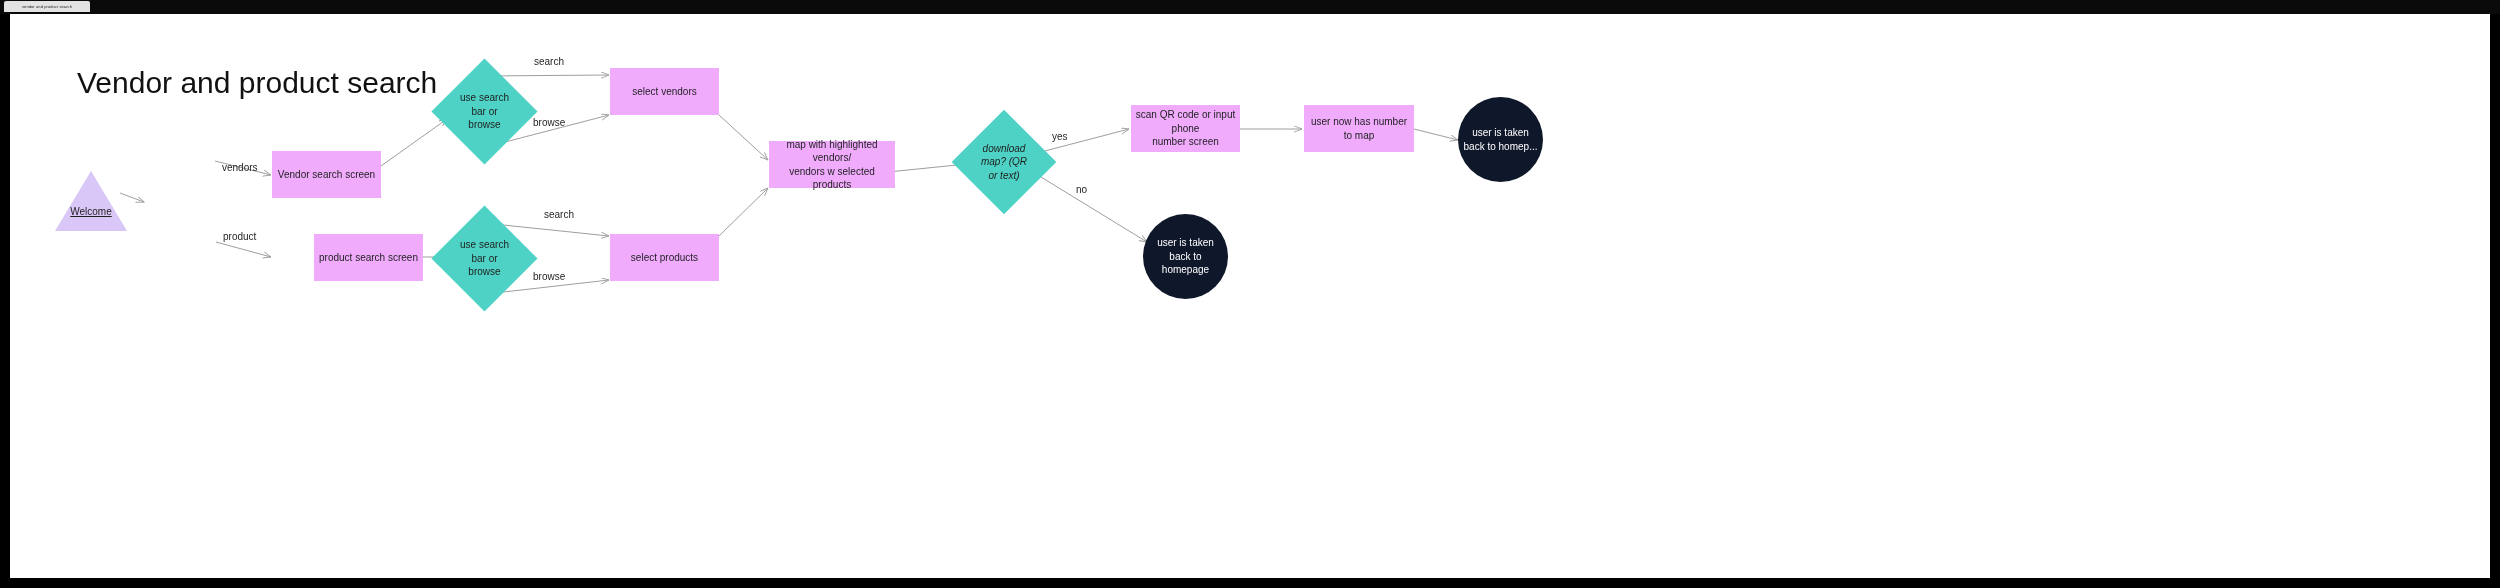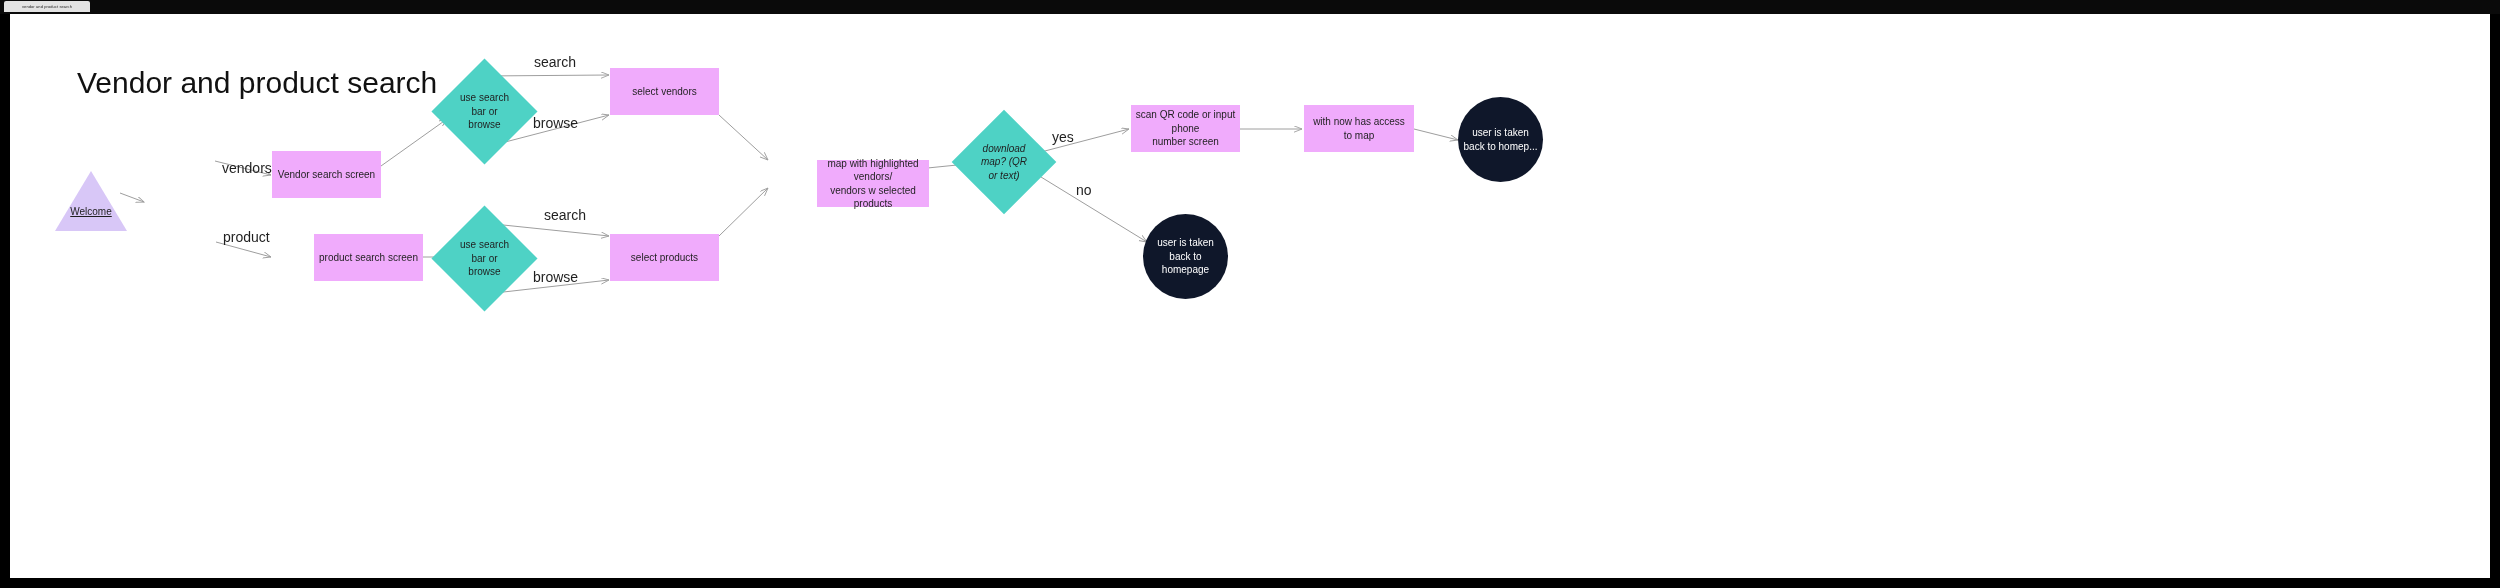--- a/index.html
+++ b/index.html
@@ -150,21 +150,21 @@
     border-radius: 50%;
   }
   .node.circle .node-label {
     color: #ffffff;
   }
 
   
   .edge-label {
     position: absolute;
     font-family: "Liberation Sans", sans-serif;
-    font-size: 14px;
+    font-size: 10px;
     line-height: 12px;
     color: #1f1f1f;
     white-space: nowrap;
   }
 </style>
 </head>
 <body>
 
 <div id="browser-chrome">
   <div id="browser-tab">
@@ -248,39 +248,39 @@
     </div>
 
     <div class="node box" style="left:600px; top:54px; width:109px; height:47px;">
       <div class="node-label">select vendors</div>
     </div>
 
     <div class="node box" style="left:600px; top:220px; width:109px; height:47px;">
       <div class="node-label">select products</div>
     </div>
 
-    <div class="node box" style="left:759px; top:146px; width:112px; height:47px;margin-left:48px;">
+    <div class="node box" style="left:759px; top:127px; width:126px; height:47px;">
       <div class="node-label">map with highlighted vendors/
 vendors w selected products</div>
     </div>
 
     <div class="node diamond" style="left:957px; top:111px; width:74px; height:74px;font-style:italic;">
       <div class="diamond-shape"></div>
       <div class="node-label">download
 map? (QR
 or text)</div>
     </div>
 
     <div class="node box" style="left:1121px; top:91px; width:109px; height:47px;">
       <div class="node-label">scan QR code or input phone
 number screen</div>
     </div>
 
     <div class="node box" style="left:1294px; top:91px; width:110px; height:47px;">
-      <div class="node-label">with now has access to map</div>
+      <div class="node-label">user now has number to map</div>
     </div>
 
     <div class="node circle" style="left:1448px; top:83px; width:85px; height:85px;">
       <div class="node-label">user is taken
 back to homep...</div>
     </div>
 
     <div class="node circle" style="left:1133px; top:200px; width:85px; height:85px;">
       <div class="node-label">user is taken
 back to

